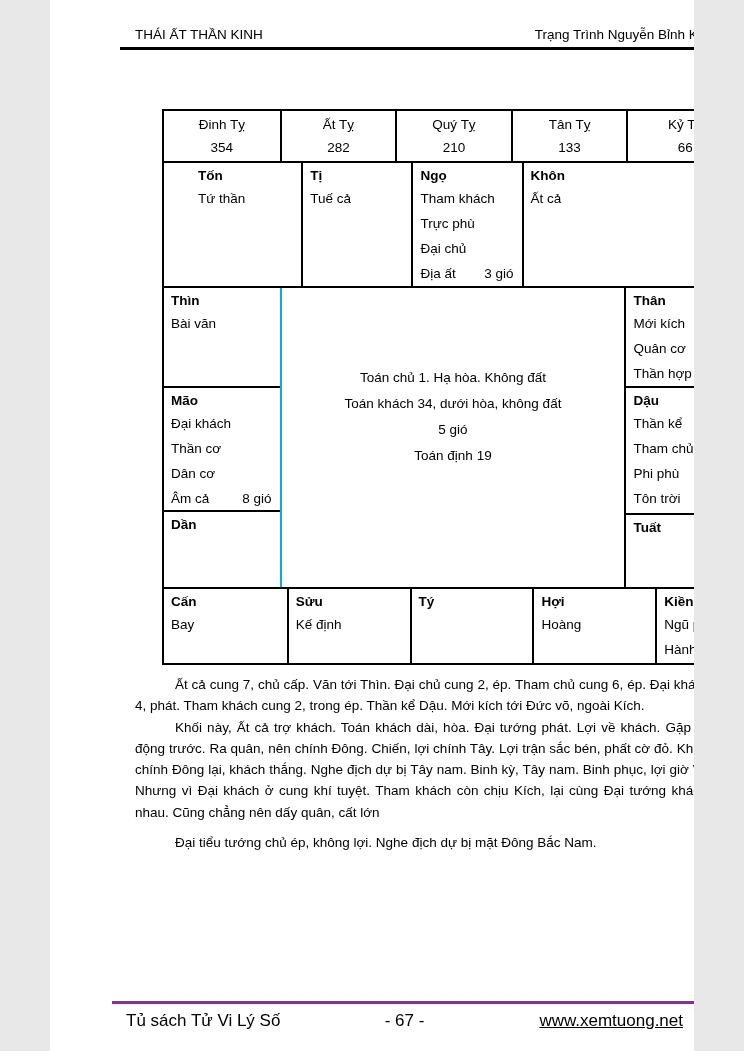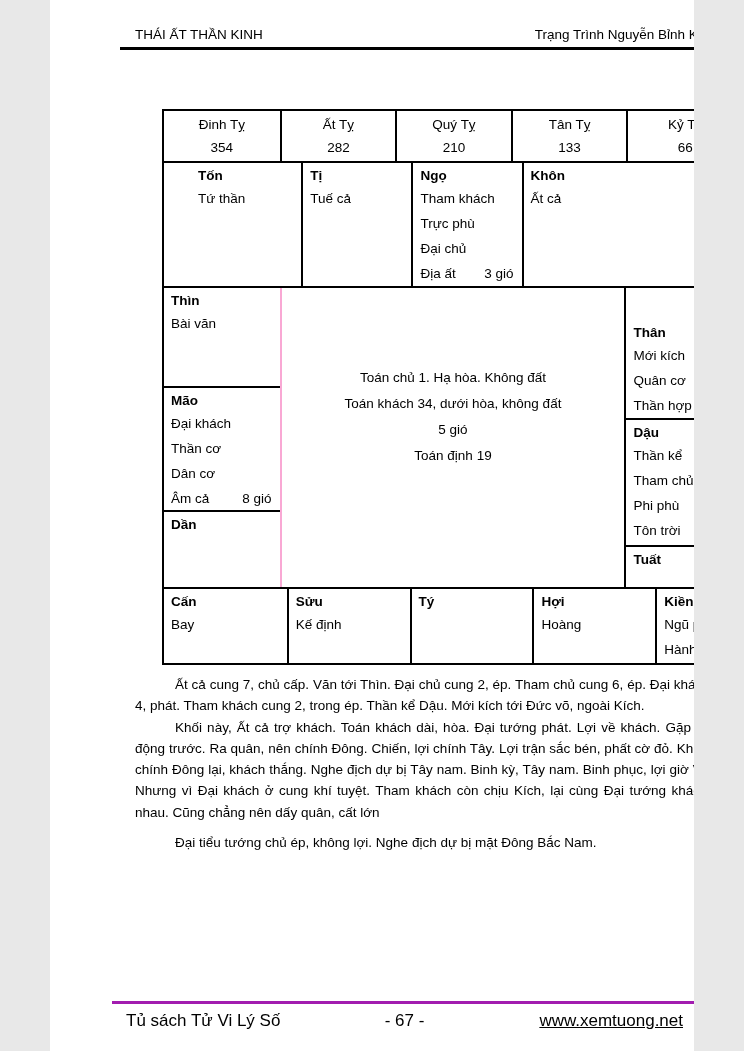--- a/index.html
+++ b/index.html
@@ -27,21 +27,21 @@
   .cell{border-left:2px solid #000;box-sizing:border-box;overflow:hidden;}
   .row .cell:first-child{border-left:none;}
   .cellpad{padding:1px 4px 0 7px;}
   .title{font-weight:700;line-height:21px;display:block;padding-top:1px;}
   .line{line-height:25px;}
   .split{display:flex;justify-content:space-between;padding-right:4px;}
   .stack{display:flex;flex-direction:column;}
   .stack .scell{box-sizing:border-box;padding:1px 4px 0 7px;overflow:hidden;}
   .bb{border-bottom:2px solid #000;}
   .center-area{
-    border-left:2px solid #f9a8d4;border-right:2px solid #000;box-sizing:border-box;
+    border-left:2px solid #0ea5e9;border-right:2px solid #000;box-sizing:border-box;
     text-align:center;padding-top:77px;line-height:26px;
   }
   
   .paragraphs{
     position:absolute;top:674px;left:85px;width:608px;
     font-size:13.5px;line-height:21.3px;text-align:justify;
   }
   .paragraphs p{margin:0;text-indent:40px;}
   .paragraphs p.last{margin-top:9px;text-align:left;}
   
@@ -138,21 +138,21 @@
       </div>
 
       <div class="center-area">
         <div>Toán chủ 1. Hạ hòa. Không đất</div>
         <div>Toán khách 34, dưới hòa, không đất</div>
         <div>5 gió</div>
         <div>Toán định 19</div>
       </div>
 
       <div class="stack">
-        <div class="scell bb" style="height:100px;margin-top:32px;">
+        <div class="scell bb" style="height:100px;">
           <span class="title">Thân</span>
           <div class="line">Mới kích</div>
           <div class="line">Quân cơ</div>
           <div class="line">Thần hợp</div>
         </div>
         <div class="scell bb" style="height:127px;">
           <span class="title">Dậu</span>
           <div class="line">Thần kể</div>
           <div class="line">Tham chủ</div>
           <div class="line">Phi phù</div>

